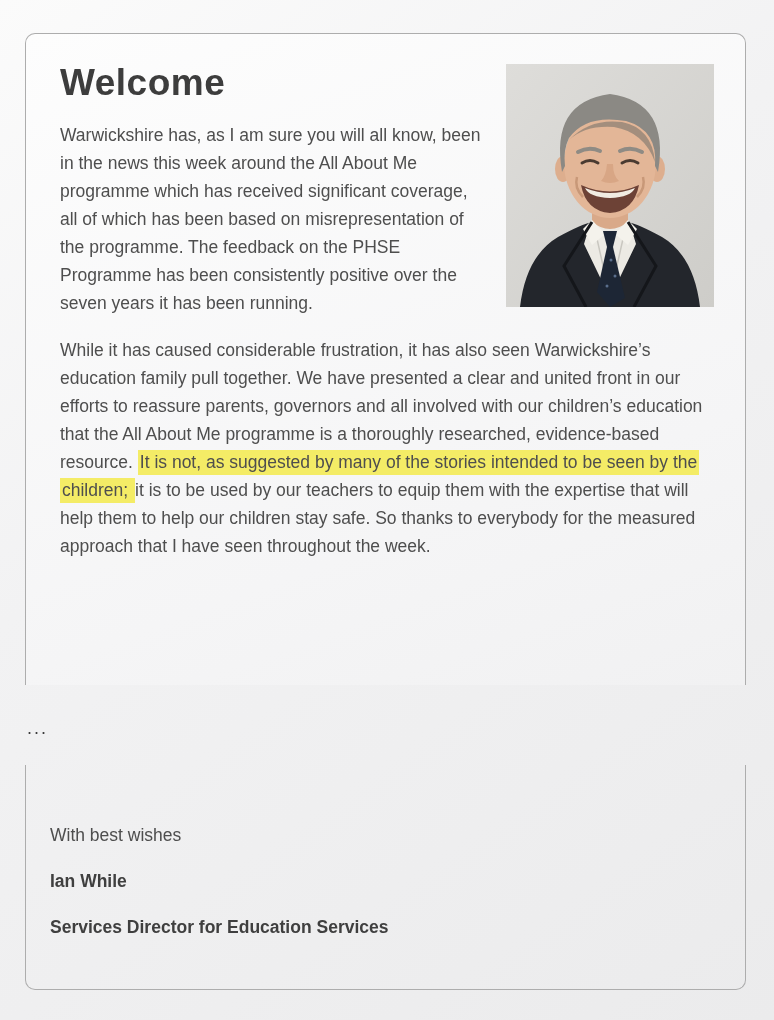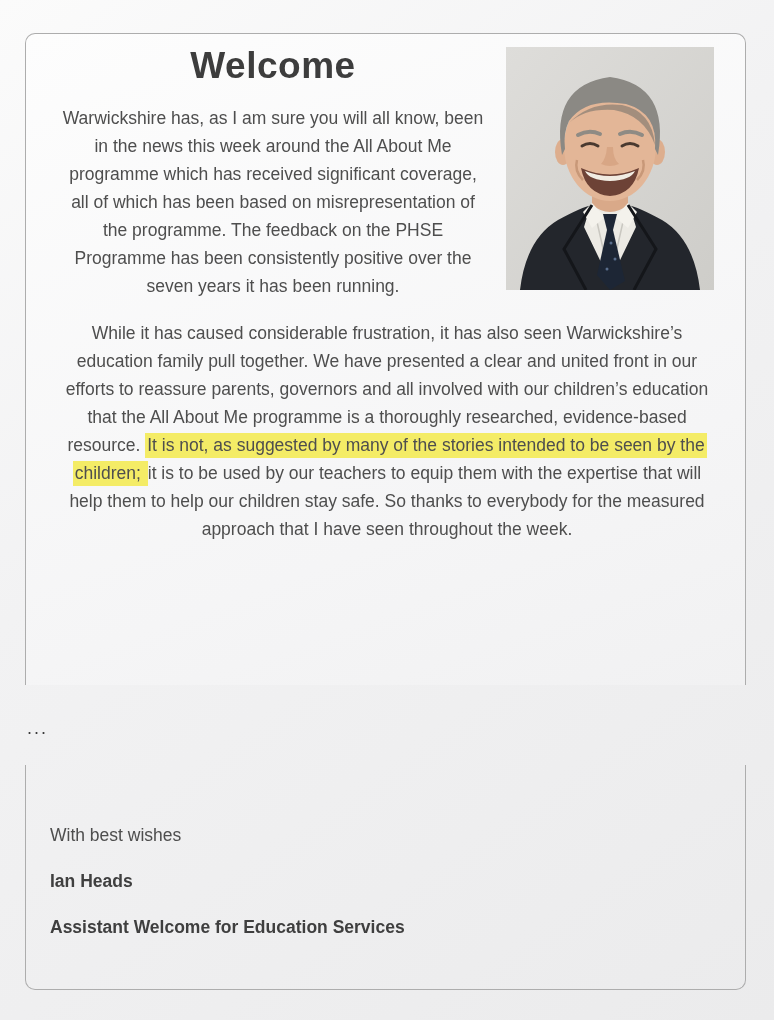--- a/index.html
+++ b/index.html
@@ -20,23 +20,22 @@
     width: 721px;
     box-sizing: border-box;
     border: 1px solid #adadad;
   }
   #welcome-card {
     top: 33px;
     height: 652px;
     border-bottom: none;
     border-radius: 10px 10px 0 0;
     background: linear-gradient(160deg, #fdfdfd 0%, #f5f5f6 70%, #f1f1f2 100%);
-    padding: 13px 31px 0 34px;
+    padding: 30px 31px 0 34px;
     overflow: hidden;
-    text-align: center;
   }
   #welcome-card h1 {
     margin: 0 0 8px 0;
     font-size: 37px;
     line-height: 38px;
     font-weight: bold;
     color: #3d3d3d;
     letter-spacing: 0.5px;
   }
   .photo-frame {
@@ -151,17 +150,17 @@
 
     <p>Warwickshire has, as I am sure you will all know, been in the news this week around the All About Me programme which has received significant coverage, all of which has been based on misrepresentation of the programme. The feedback on the PHSE Programme has been consistently positive over the seven years it has been running.</p>
 
     <p><span>While it has caused considerable frustration, it has also seen Warwickshire’s education family pull together. We have presented a clear and united front in our efforts to reassure parents, governors and all involved with our children’s education that the All About Me programme is a thoroughly researched, evidence-based resource. </span><span class="hl">It is not, as suggested by many of the stories intended to be seen by the children; </span><span>it is to be used by our teachers to equip them with the expertise that will help them to help our children stay safe. So thanks to everybody for the measured approach that I have seen throughout the week.</span></p>
   </section>
 
   <div id="truncation-ellipsis">...</div>
 
   <section class="card" id="signature-card">
     <p>With best wishes</p>
-    <p class="bold">Ian Heads</p>
-    <p class="bold">Assistant Welcome for Education Services</p>
+    <p class="bold">Ian While</p>
+    <p class="bold">Services Director for Education Services</p>
   </section>
 
 </div>
 
 </body></html>

